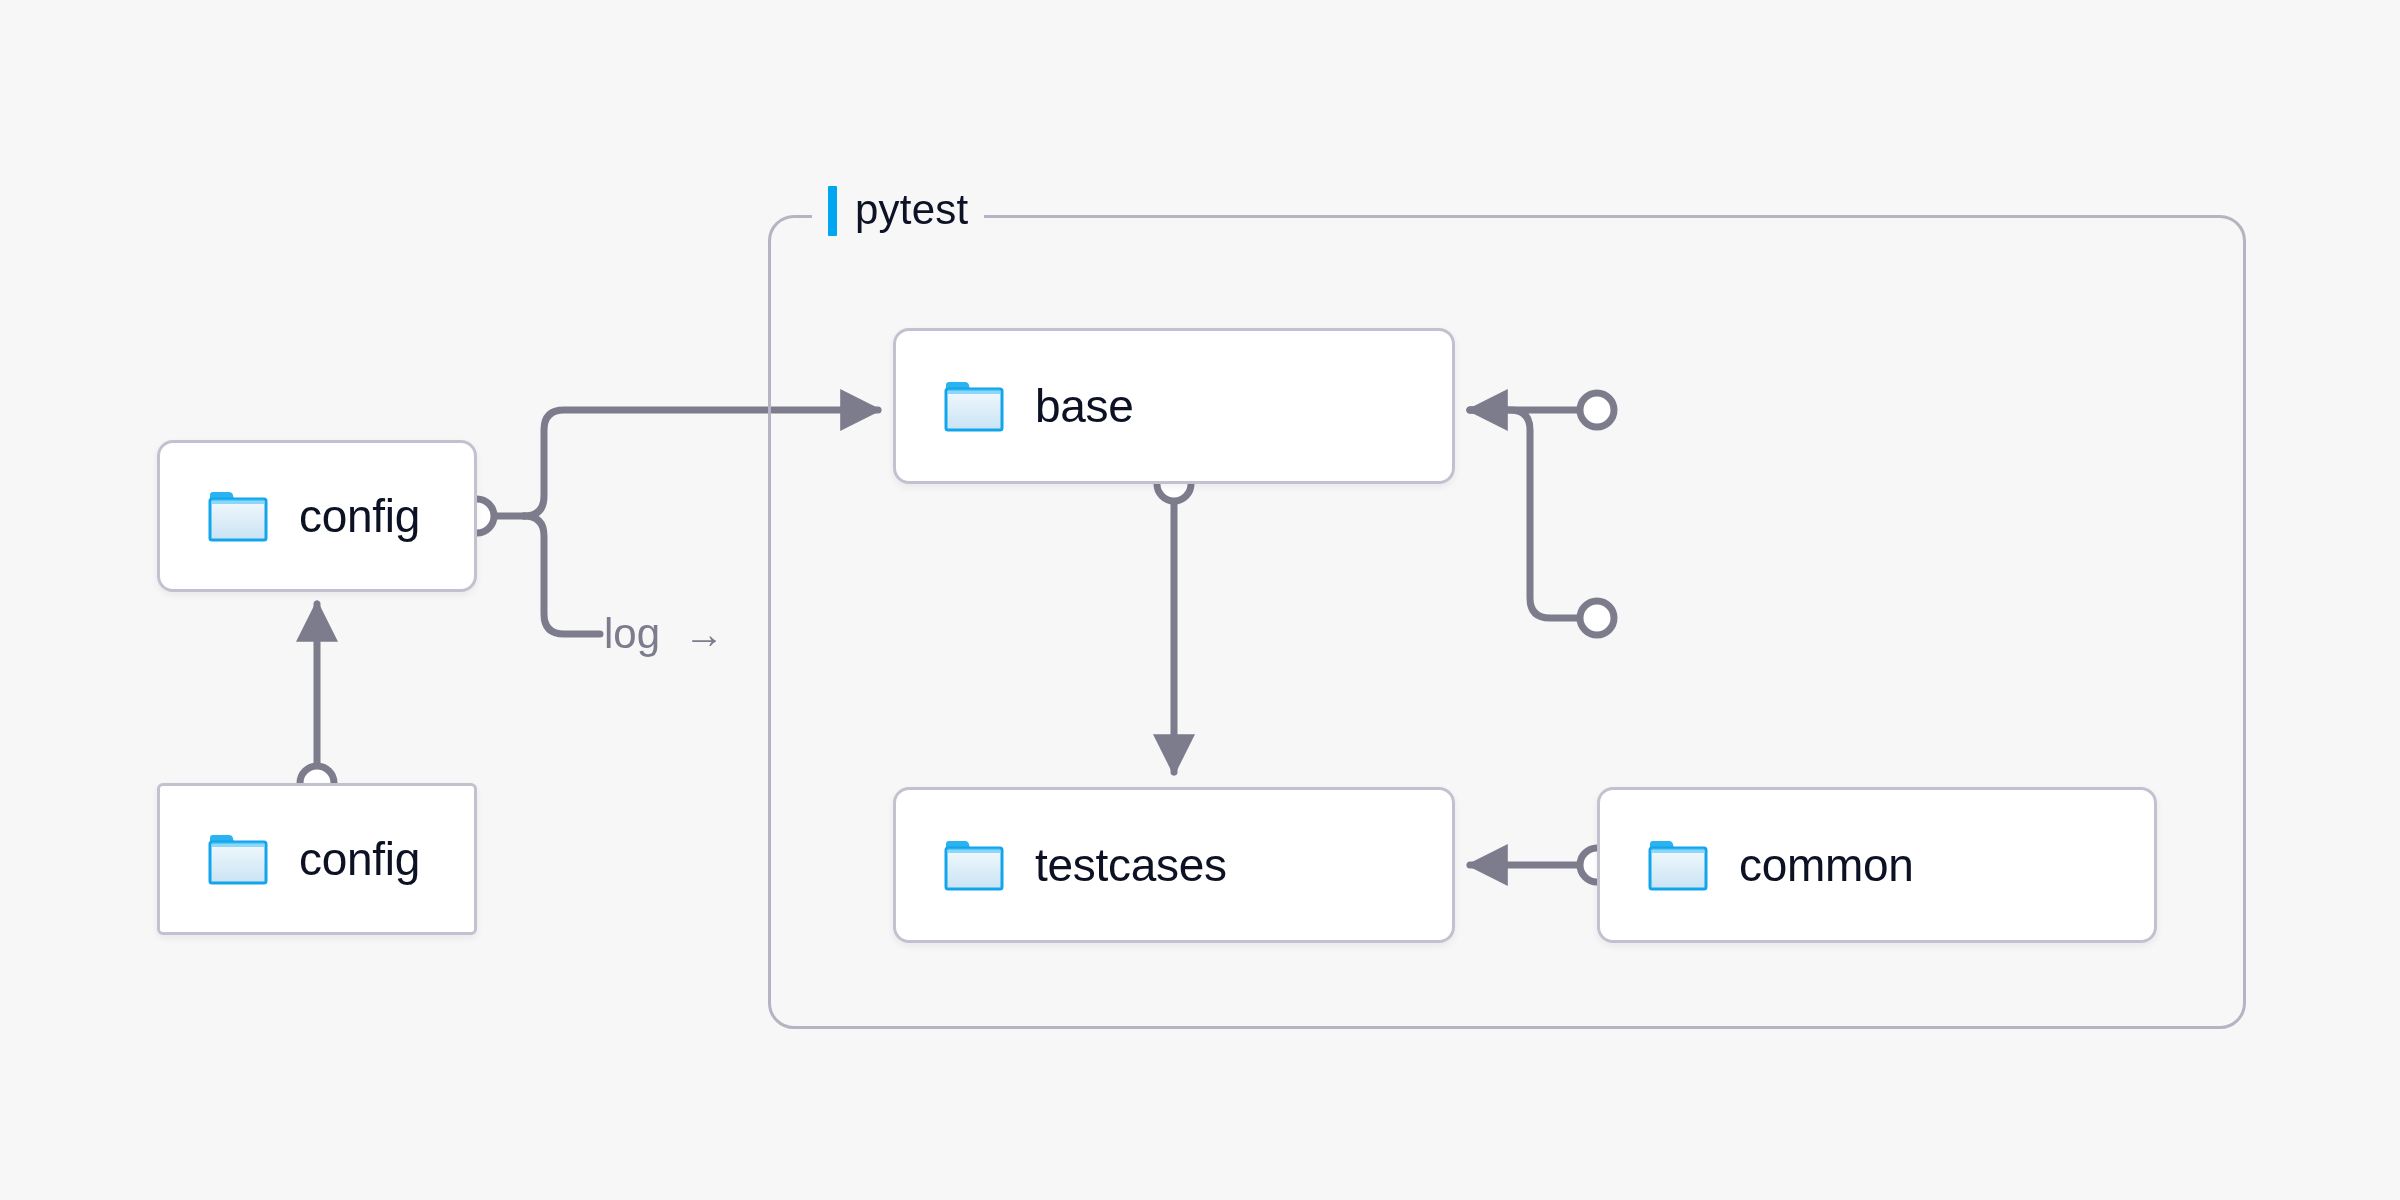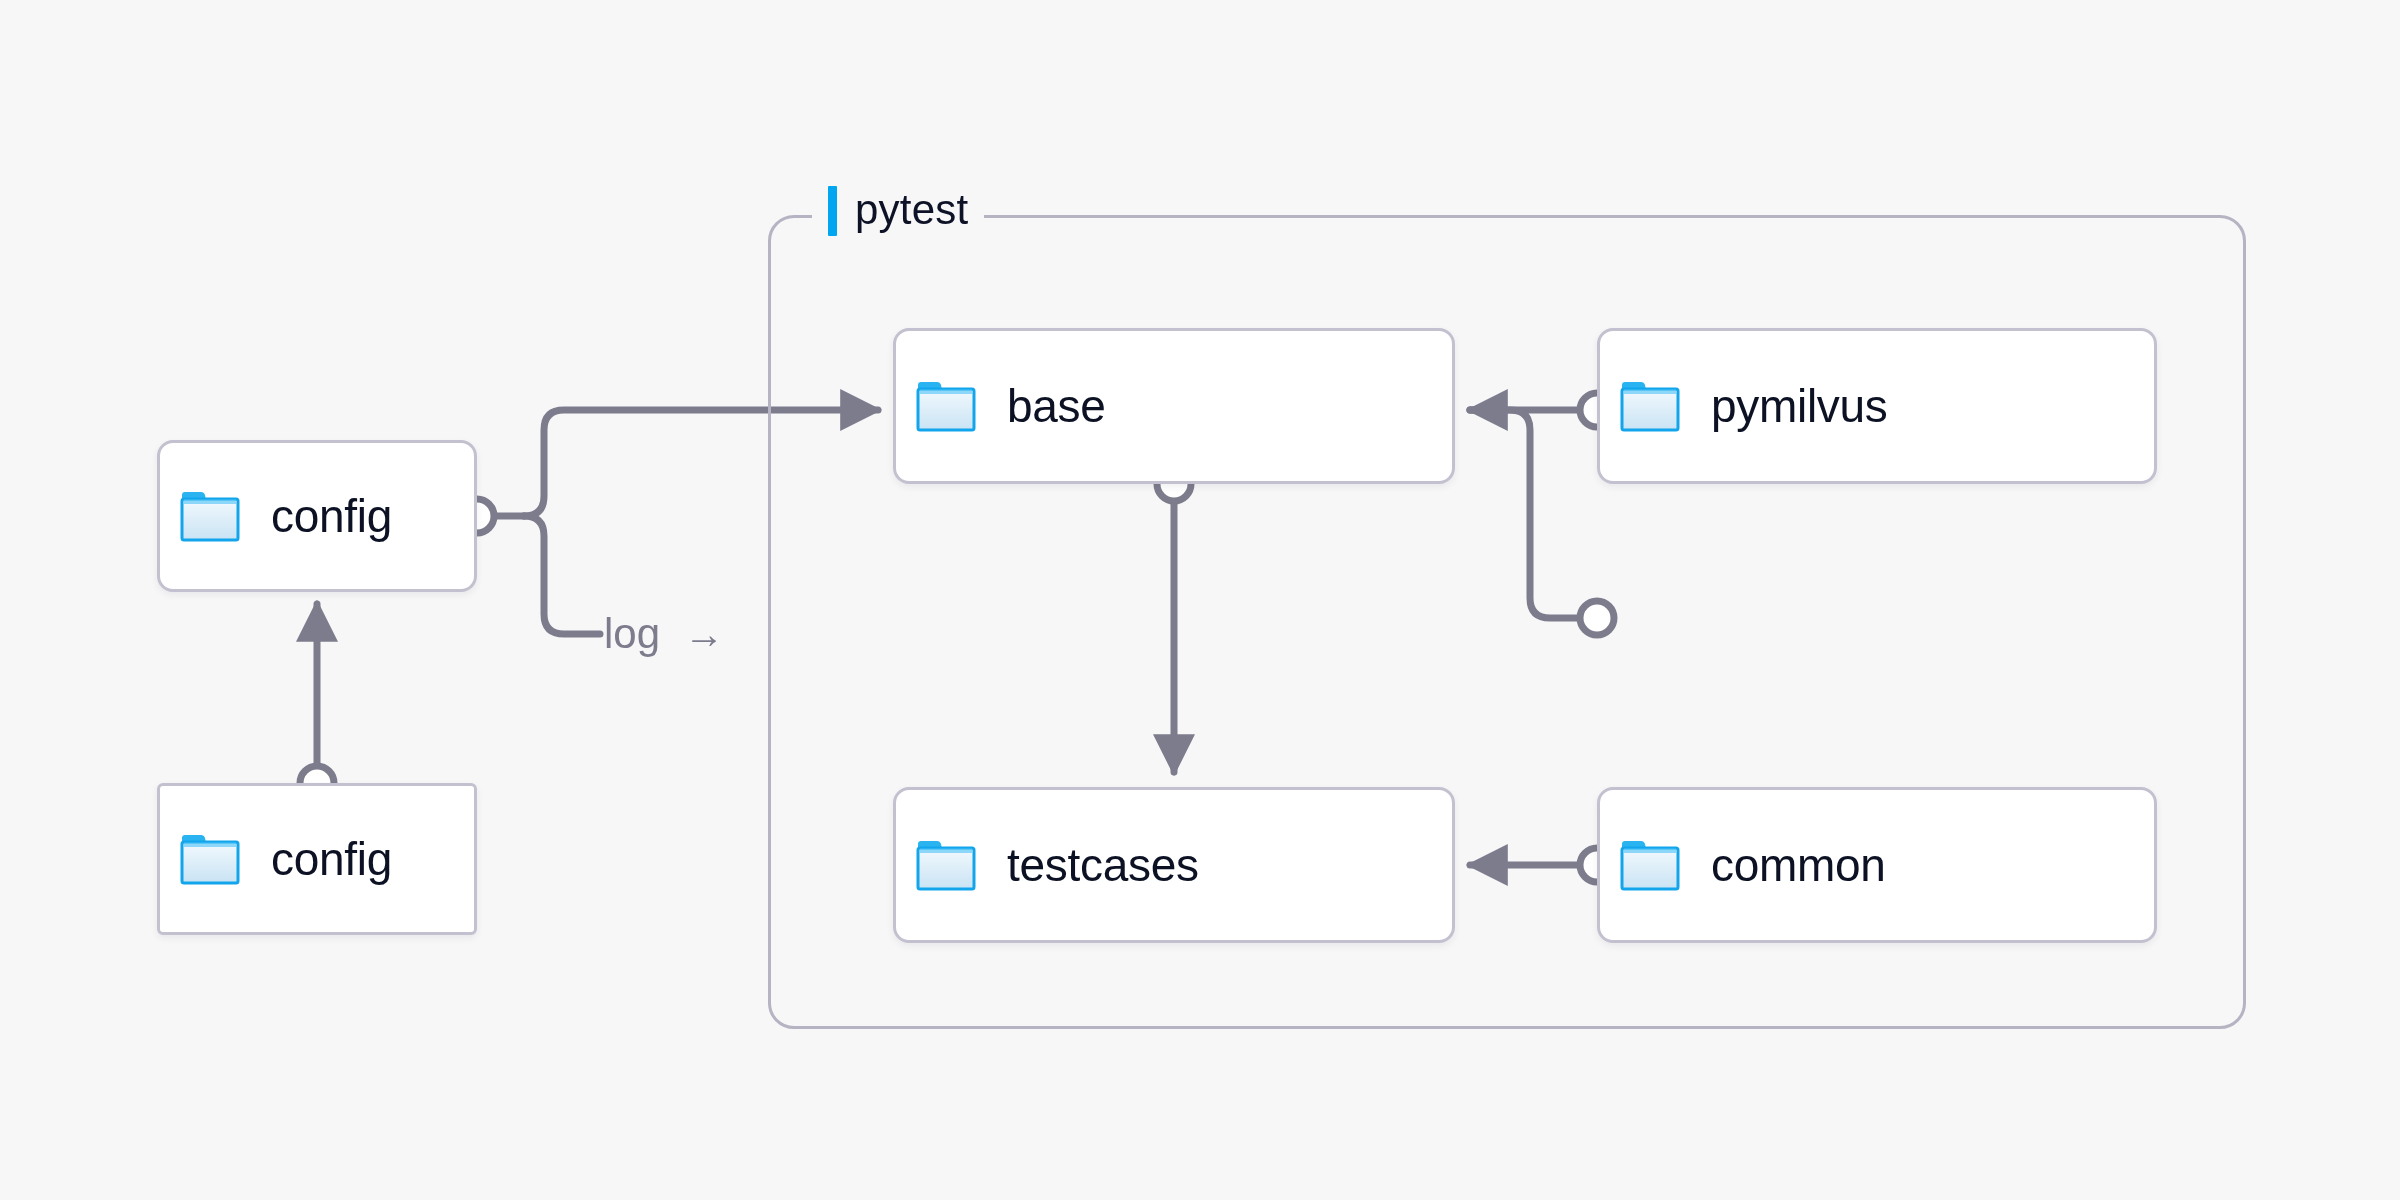--- a/index.html
+++ b/index.html
@@ -57,21 +57,21 @@
     border: 3px solid #c3c1cf;
     border-radius: 16px;
     display: flex;
     align-items: center;
     box-shadow: 0 3px 7px rgba(40,40,60,.07);
   }
   .node-inner {
     display: flex;
     align-items: center;
     gap: 30px;
-    padding-left: 19px;
+    padding-left: 47px;
   }
   .node-label {
     font-size: 46px;
     line-height: 1;
     color: #0c1124;
     font-weight: 500;
     letter-spacing: -.3px;
     white-space: nowrap;
   }
   .folder-icon {
@@ -198,30 +198,20 @@
     <div class="node-inner">
       <svg class="folder-icon" viewBox="0 0 62 52">
         <path d="M3 10 L3 5 Q3 2 6 2 L22 2 Q25 2 26 5 L27 10 Z" fill="#29b3f0"></path>
         <rect x="3" y="9" width="56" height="41" rx="2" fill="url(#folderGrad)" stroke="#12a5ec" stroke-width="3"></rect>
         <path d="M5 9 L57 9 L57 14 L5 14 Z" fill="#3cbdf5" opacity=".55"></path>
       </svg>
       <span class="node-label">testcases</span>
     </div>
   </div>
 
-  <div class="node" style="left:1597px; top:328px; width:560px; height:156px;">
-    <div class="node-inner">
-      <svg class="folder-icon" viewBox="0 0 62 52">
-        <path d="M3 10 L3 5 Q3 2 6 2 L22 2 Q25 2 26 5 L27 10 Z" fill="#29b3f0"></path>
-        <rect x="3" y="9" width="56" height="41" rx="2" fill="url(#folderGrad)" stroke="#12a5ec" stroke-width="3"></rect>
-        <path d="M5 9 L57 9 L57 14 L5 14 Z" fill="#3cbdf5" opacity=".55"></path>
-      </svg>
-      <span class="node-label">pymilvus</span>
-    </div>
-  </div>
 
 
   <div class="node" style="left:1597px; top:787px; width:560px; height:156px;">
     <div class="node-inner">
       <svg class="folder-icon" viewBox="0 0 62 52">
         <path d="M3 10 L3 5 Q3 2 6 2 L22 2 Q25 2 26 5 L27 10 Z" fill="#29b3f0"></path>
         <rect x="3" y="9" width="56" height="41" rx="2" fill="url(#folderGrad)" stroke="#12a5ec" stroke-width="3"></rect>
         <path d="M5 9 L57 9 L57 14 L5 14 Z" fill="#3cbdf5" opacity=".55"></path>
       </svg>
       <span class="node-label">common</span>

